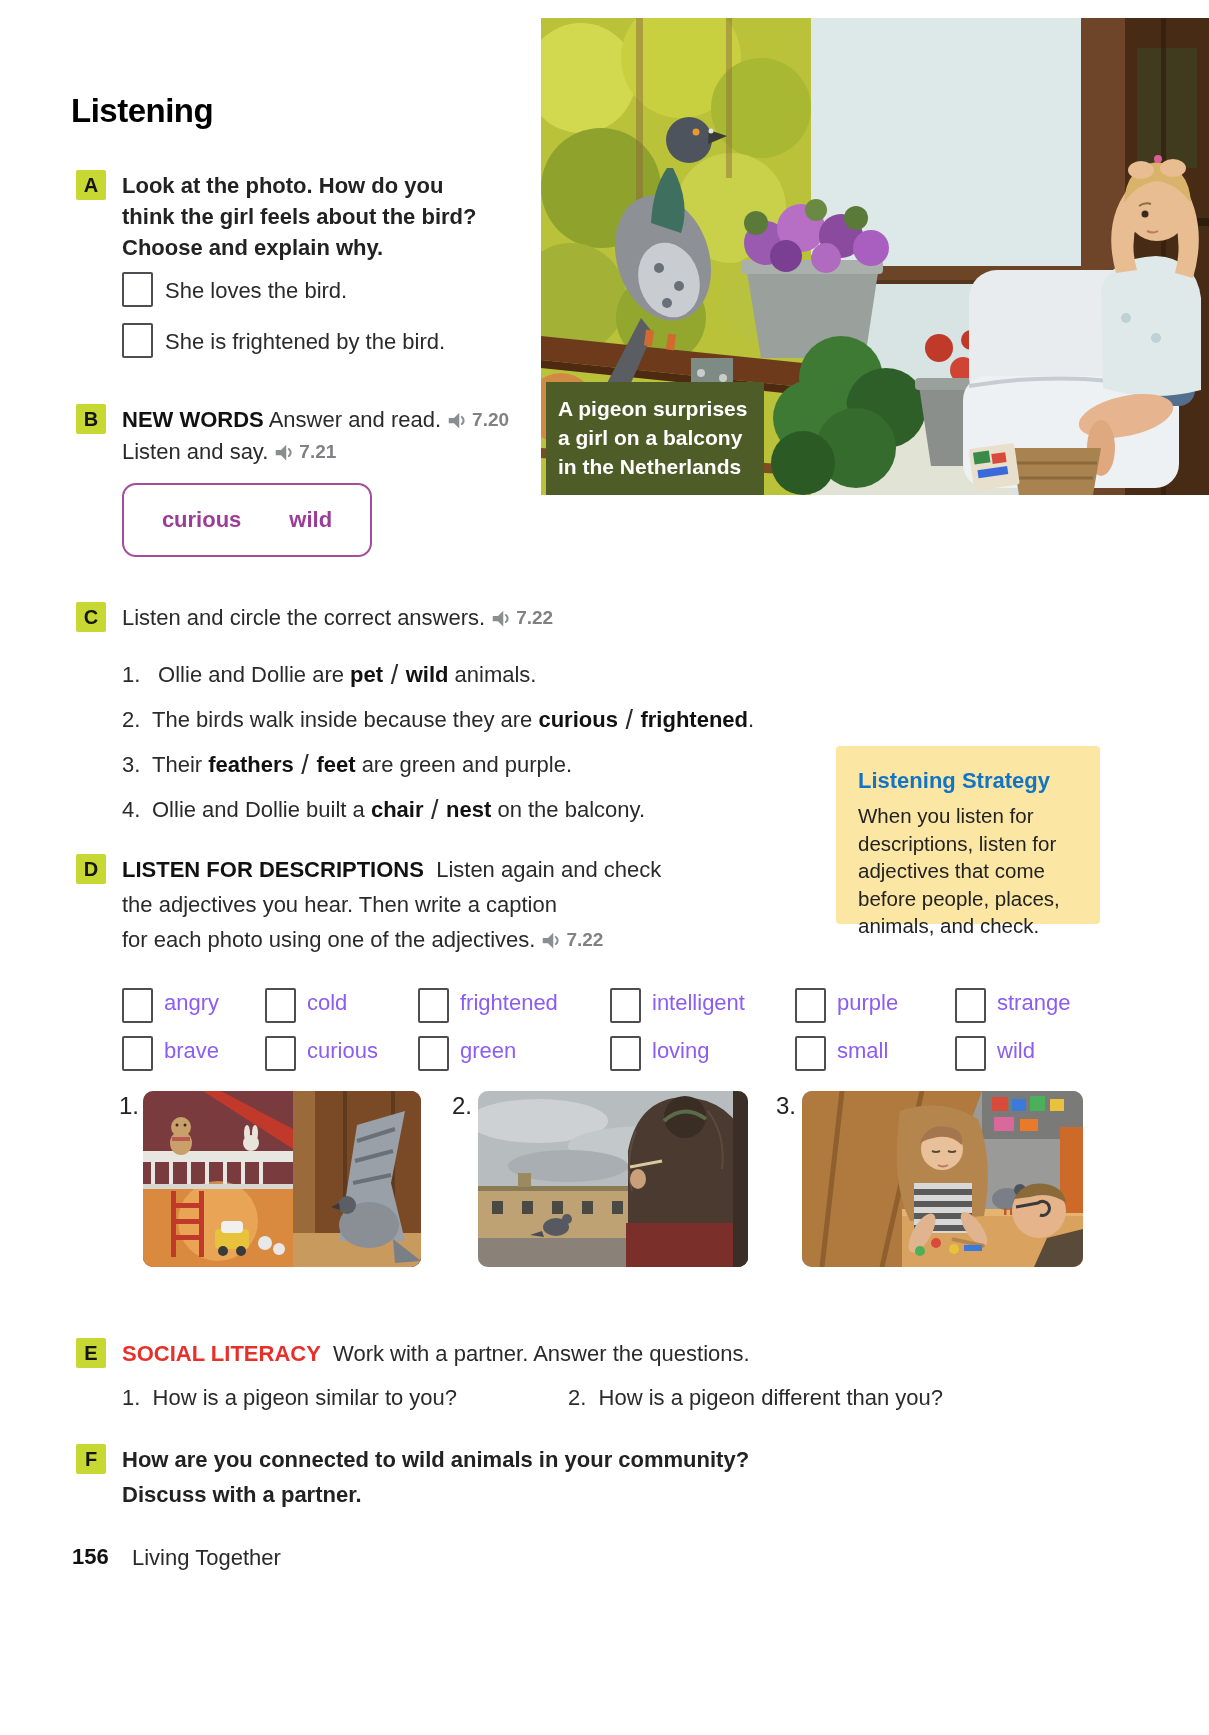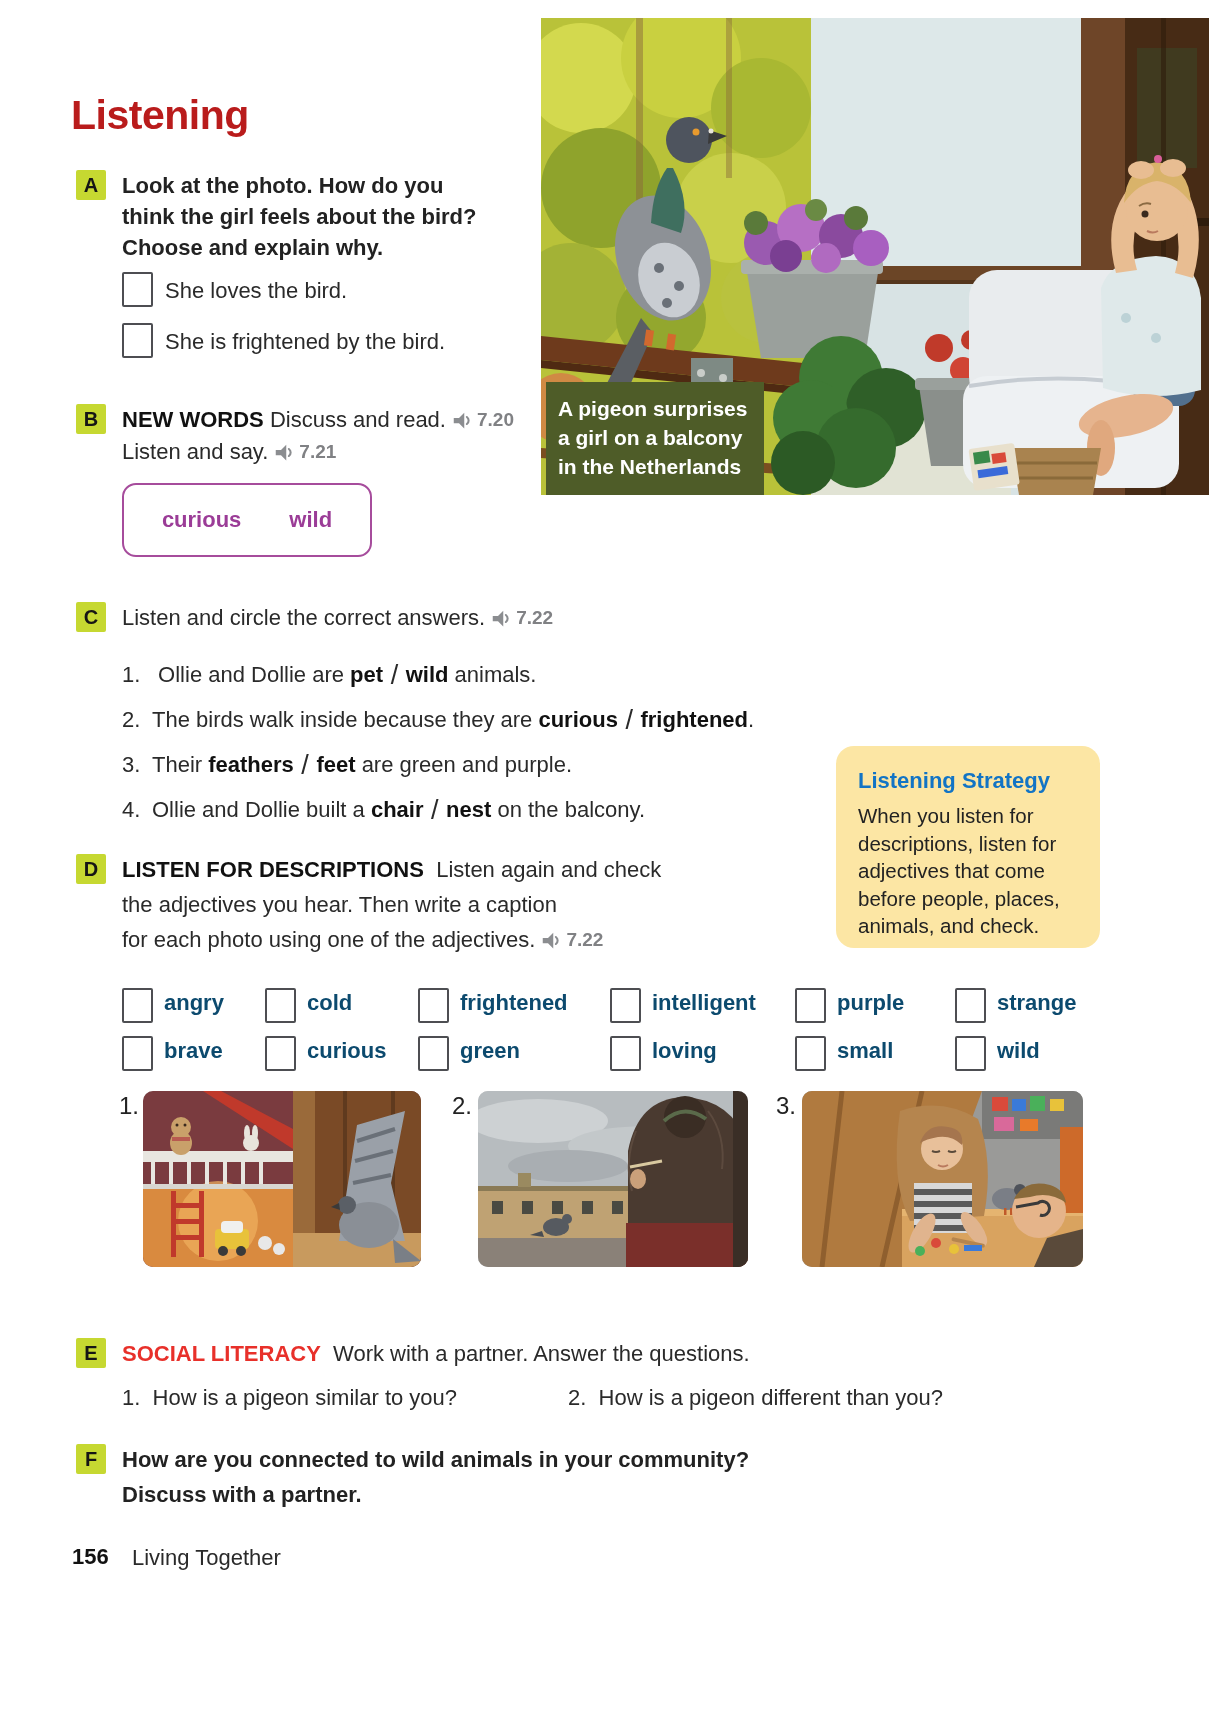--- a/index.html
+++ b/index.html
@@ -1,40 +1,40 @@
 <!DOCTYPE html>
 <html><head>
 <meta charset="utf-8">
 <style>
   html,body{margin:0;padding:0;background:#ffffff;}
   .canvas{position:relative;width:1209px;height:1735px;background:#fff;overflow:hidden;
           font-family:"Liberation Sans","DejaVu Sans",sans-serif;color:#232323;}
   .line{position:absolute;white-space:pre;font-size:22px;line-height:30px;color:#2a2a2a;}
   .w600{font-weight:600;color:#222;}
-  .heading{position:absolute;left:71px;top:92px;font-size:41px;font-weight:800;color:#b91c1c;letter-spacing:-0.5px;}
+  .heading{position:absolute;left:71px;top:92px;font-size:33px;font-weight:800;color:#000000;letter-spacing:-0.5px;}
   .letter{position:absolute;width:30px;height:30px;background:#C6D831;color:#151515;
           font-weight:800;font-size:20px;text-align:center;line-height:30px;border-radius:2px;}
   .cb{position:absolute;width:27px;height:31px;border:2px solid #4d4e52;background:#fff;border-radius:2px;}
   .hvy{font-weight:800;color:#111;}
   .redlab{font-weight:800;color:#E8302A;}
   .opt{font-weight:700;color:#111;}
   .slash{font-weight:300;font-size:27px;vertical-align:-2px;}
   .audio{display:inline-block;vertical-align:-4px;margin-left:6px;}
   .anum{font-weight:700;font-size:19px;color:#808184;margin-left:4px;vertical-align:1px;}
   .wordbox{position:absolute;left:122px;top:483px;width:246px;height:70px;border:2.5px solid #A64C9C;
            border-radius:14px;display:flex;align-items:center;justify-content:center;gap:48px;}
   .wordbox span{font-size:22px;font-weight:700;color:#9B3C97;}
-  .strategy{position:absolute;left:836px;top:746px;width:264px;height:202px;background:#FCE6A4;
-            border-radius:18px;box-sizing:border-box;padding:22px 0 0 22px;}
+  .strategy{position:absolute;left:836px;top:746px;width:264px;height:178px;background:#FCE6A4;
+            border-radius:4px;box-sizing:border-box;padding:22px 0 0 22px;}
   .strategy .stitle{font-size:22px;font-weight:800;color:#1274C5;}
   .strategy .sline{font-size:20.5px;line-height:27.5px;color:#222;white-space:pre;}
   .strategy .sbody{margin-top:8px;}
   .cell{position:absolute;height:32px;}
   .cell .cbx{position:absolute;left:0;top:0;width:27px;height:31px;border:2px solid #4d4e52;background:#fff;border-radius:2px;}
-  .cell .clab{position:absolute;left:42px;top:2px;font-size:22px;color:#0c4a6e;white-space:pre;font-weight:bold;}
+  .cell .clab{position:absolute;left:42px;top:2px;font-size:22px;color:#8b5cf6;white-space:pre;}
   .pnum{position:absolute;font-size:24px;font-weight:500;color:#222;}
   .photo{position:absolute;border-radius:10px;overflow:hidden;background:#ccc;}
   .hero{position:absolute;left:541px;top:18px;width:668px;height:477px;overflow:hidden;}
   .caption{position:absolute;left:5px;top:364px;width:218px;height:113px;background:#4E5C28;
            box-sizing:border-box;padding:12px 12px;}
   .caption div{color:#fff;font-size:21px;font-weight:700;line-height:29px;white-space:pre;}
   .footer-num{position:absolute;left:72px;top:1544px;font-size:22px;font-weight:800;color:#111;}
   .footer-title{position:absolute;left:132px;top:1545px;font-size:22px;color:#2a2a2a;}
   svg{display:block;}
 </style>
@@ -165,21 +165,21 @@
   <div class="letter" style="left:76px;top:170px;">A</div>
   <div class="line w600" style="left:122px;top:202px;">think the girl feels about the bird?</div>
   <div class="line w600" style="left:122px;top:171px;">Look at the photo. How do you</div>
   <div class="line w600" style="left:122px;top:233px;">Choose and explain why.</div>
   <div class="cb" style="left:122px;top:272px;"></div>
   <div class="line" style="left:165px;top:276px;">She loves the bird.</div>
   <div class="cb" style="left:122px;top:323px;"></div>
   <div class="line" style="left:165px;top:327px;">She is frightened by the bird.</div>
 
   <div class="letter" style="left:76px;top:404px;">B</div>
-  <div class="line" style="left:122px;top:405px;"><b class="hvy">NEW WORDS</b><span> Discuss and read.</span><span class="audio"><svg width="21" height="21" viewBox="0 0 24 24">
+  <div class="line" style="left:122px;top:405px;"><b class="hvy">NEW WORDS</b><span> Answer and read.</span><span class="audio"><svg width="21" height="21" viewBox="0 0 24 24">
           <polygon points="2,9 8,9 14,3 14,21 8,15 2,15" fill="#8b8d90"></polygon>
           <path d="M17,8 a5,5 0 0 1 0,8" stroke="#8b8d90" stroke-width="2.4" fill="none" stroke-linecap="round"></path>
         </svg></span><span class="anum">7.20</span></div>
   <div class="line" style="left:122px;top:437px;"><span>Listen and say.</span><span class="audio"><svg width="21" height="21" viewBox="0 0 24 24">
           <polygon points="2,9 8,9 14,3 14,21 8,15 2,15" fill="#8b8d90"></polygon>
           <path d="M17,8 a5,5 0 0 1 0,8" stroke="#8b8d90" stroke-width="2.4" fill="none" stroke-linecap="round"></path>
         </svg></span><span class="anum">7.21</span></div>
   <div class="wordbox">
     <span>curious</span>
     <span>wild</span>

